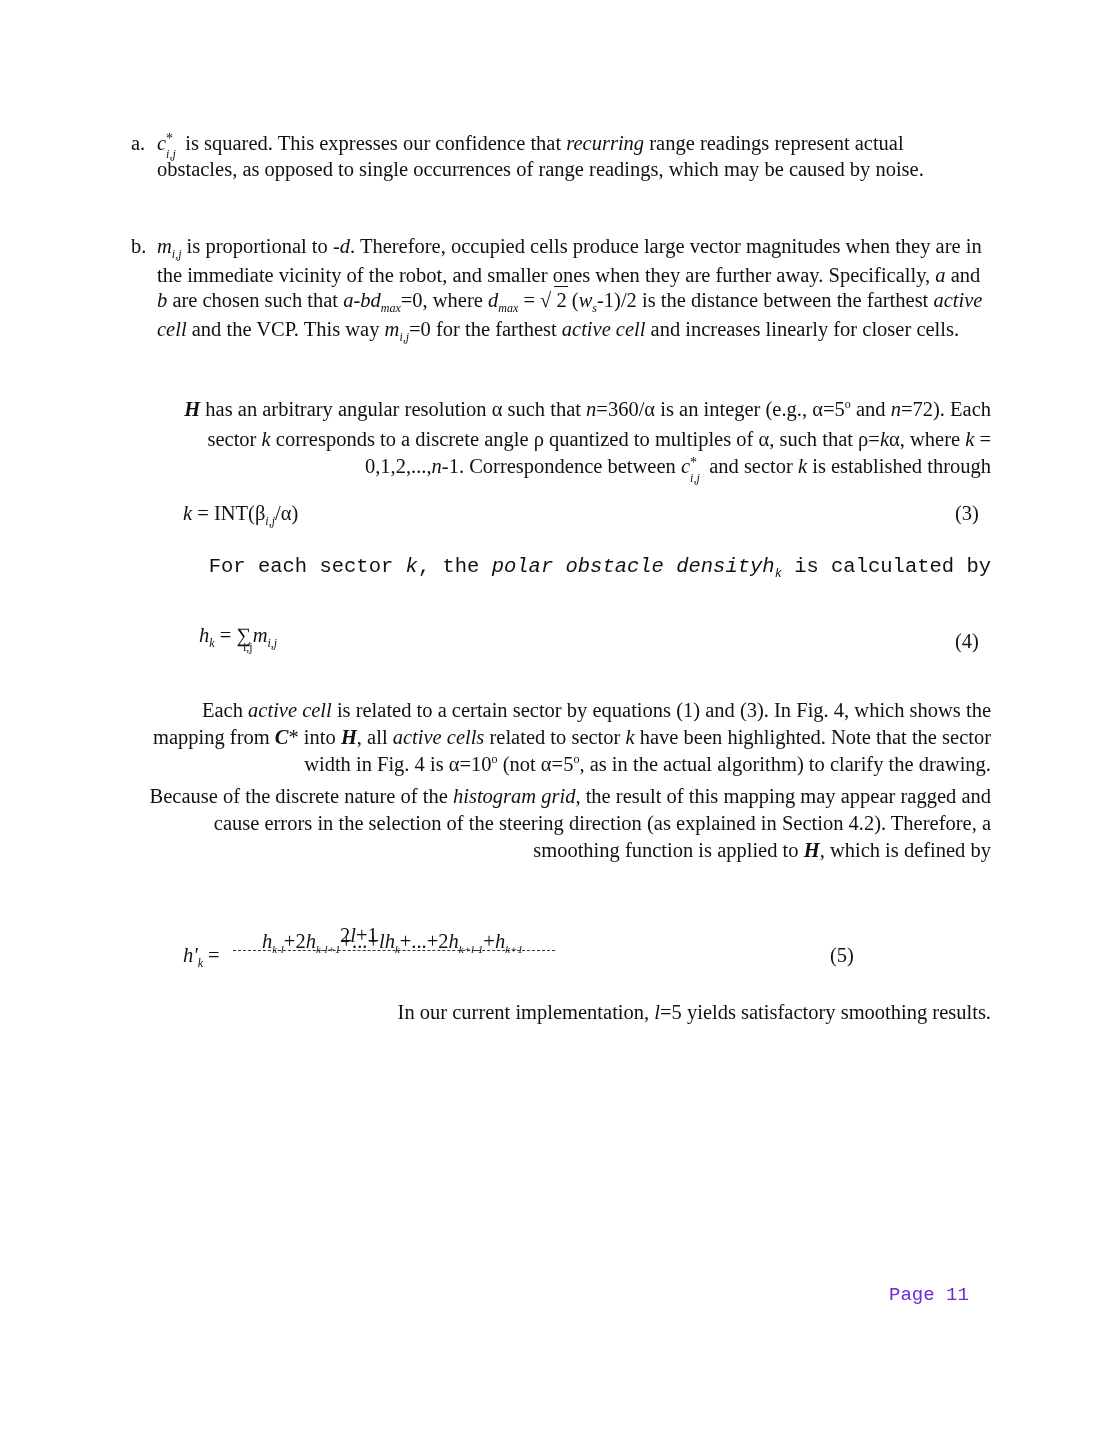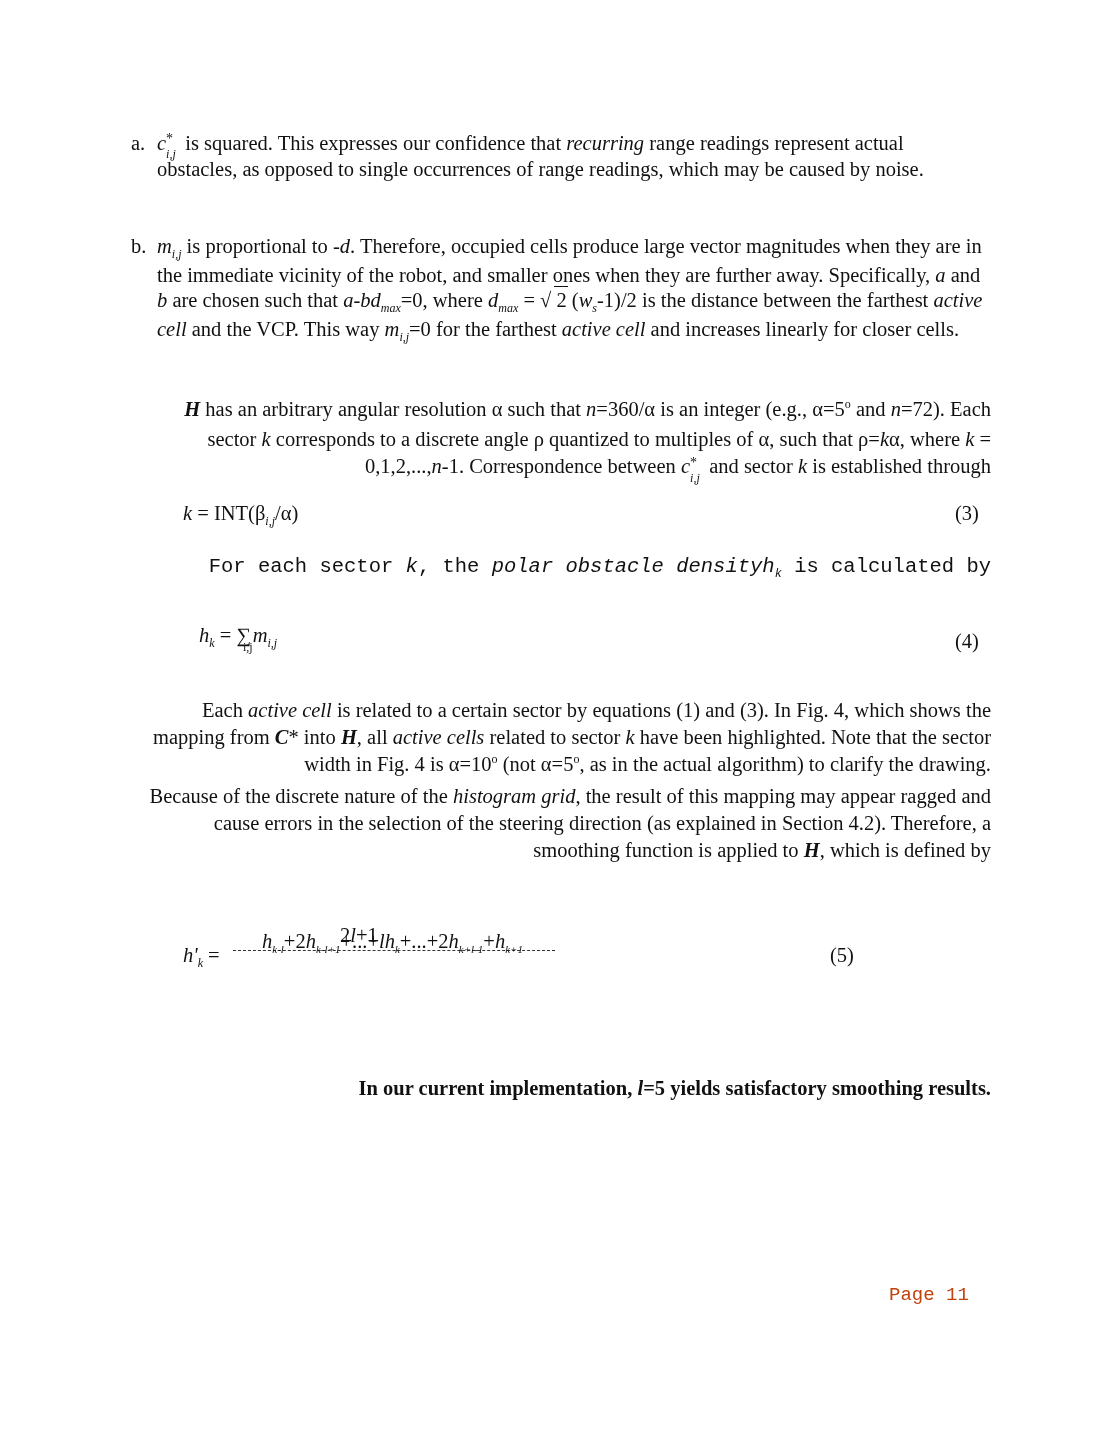--- a/index.html
+++ b/index.html
@@ -15,21 +15,21 @@
   .supsub { display: inline-block; position: relative; vertical-align: baseline; width: 14px; height: 10px; }
   .supsub .s1 { position: absolute; left: 0; top: -14px; font-size: 14px; font-style: normal; }
   .supsub .s2 { position: absolute; left: 0; top: 2px; font-size: 12px; font-style: italic; }
   .deg { font-size: 12px; position: relative; top: -8px; }
   .item { position: absolute; left: 131px; width: 860px; line-height: 25.5px; }
   .item .lbl { position: absolute; left: 0; top: 0; }
   .item .txt { position: absolute; left: 26px; width: 830px; }
   .para { position: absolute; left: 131px; width: 860px; line-height: 27px; text-align: right; }
   .eq { position: absolute; left: 183px; }
   .eqnum { position: absolute; }
-  .pagenum { position: absolute; left: 889px; top: 1284px; font-family: "Liberation Mono", monospace; font-size: 19px; color: #c2410c; }
+  .pagenum { position: absolute; left: 889px; top: 1284px; font-family: "Liberation Mono", monospace; font-size: 19px; color: #6d28d9; }
   .sqrt { position: relative; }
   .sqrt .bar { position: absolute; left: 14px; top: -3px; width: 14px; border-top: 1.5px solid #111; }
 </style>
 </head>
 <body>
 
 <div class="page">
 
   <div class="item" style="top:131px;">
     <span class="lbl">a.</span>
@@ -55,16 +55,16 @@
 
   <div class="para" style="top:783px;"><span>Because of the discrete nature of the </span><i>histogram grid</i><span>, the result of this mapping may appear ragged and cause errors in the selection of the steering direction (as explained in Section 4.2). Therefore, a smoothing function is applied to </span><b class="bi">H</b><span>, which is defined by</span></div>
 
   <div class="eq" style="top:944px;"><i>h'</i><span class="sub">k</span><span> = </span></div>
   <div style="position:absolute; left:233px; top:950px; width:322px; border-top:1.5px dashed #333;"></div>
   <div style="position:absolute; left:262px; top:930px; font-style:italic; white-space:nowrap;">h<span class="sub" style="font-size:11px;">k-l</span><span style="font-style:normal">+2</span>h<span class="sub" style="font-size:11px;">k-l+1</span><span style="font-style:normal">+...+</span>lh<span class="sub" style="font-size:11px;">k</span><span style="font-style:normal">+...+2</span>h<span class="sub" style="font-size:11px;">k+l-1</span><span style="font-style:normal">+</span>h<span class="sub" style="font-size:11px;">k+1</span></div>
   <div style="position:absolute; left:340px; top:924px;">2<i>l</i>+1</div>
   <div class="eqnum" style="left:830px; top:944px;">(5)</div>
 
 
-  <div class="para" style="top:1075px;font-weight:bold;"><span>In our current implementation, </span><i>l</i><span>=5 yields satisfactory smoothing results.</span></div>
+  <div class="para" style="top:999px;"><span>In our current implementation, </span><i>l</i><span>=5 yields satisfactory smoothing results.</span></div>
 
   <div class="pagenum">Page 11</div>
 </div>
 
 </body></html>

